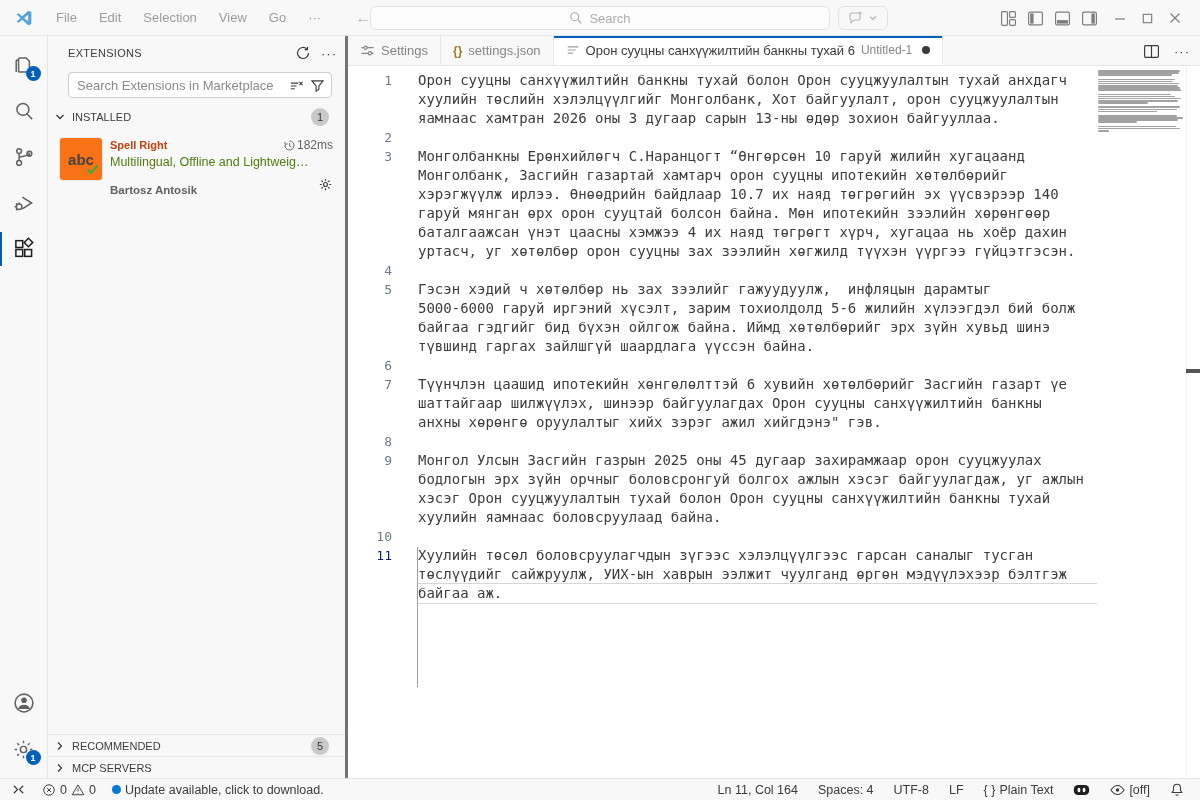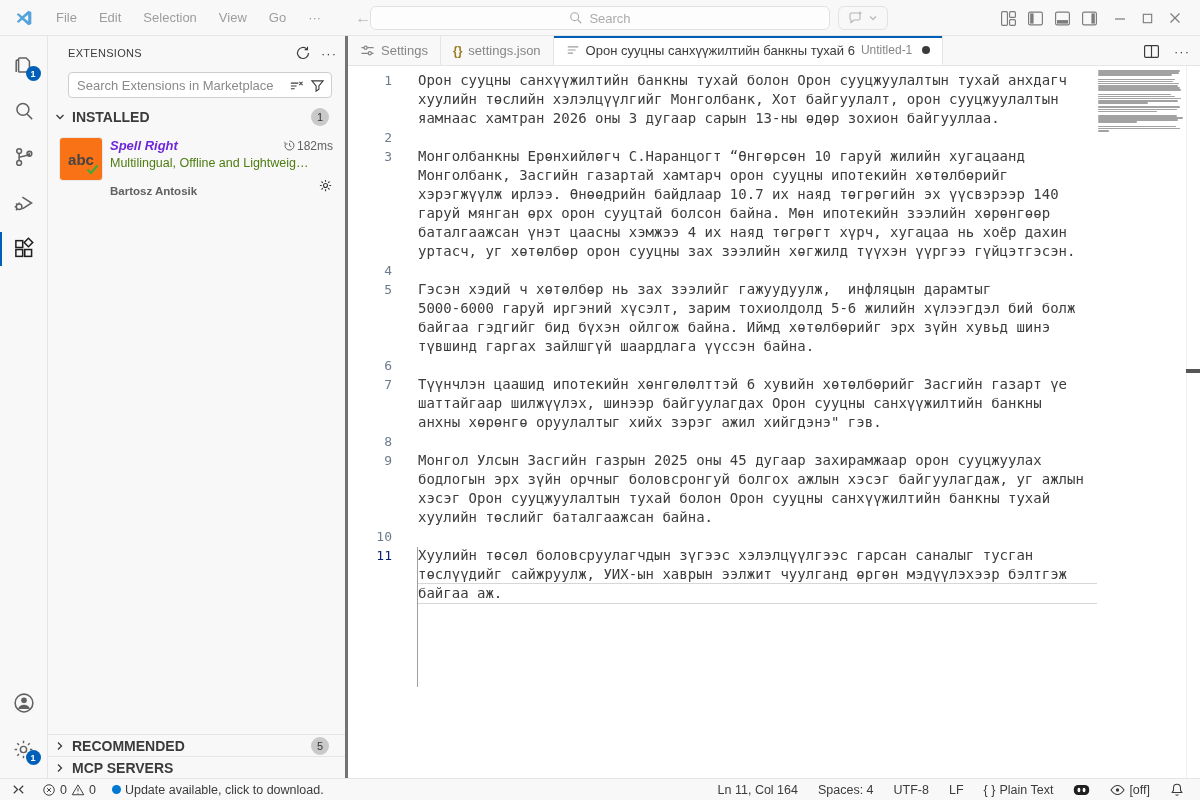--- a/index.html
+++ b/index.html
@@ -33,29 +33,29 @@
   
   .sidebar { width:300px; flex:0 0 300px; background:#f8f8f8; border-right:3px solid #737373; display:flex; flex-direction:column; font-size:13px; }
   .sb-header { height:34px; display:flex; align-items:center; padding:0 8px 0 20px; }
   .sb-title { font-size:11px; color:#3b3b3b; letter-spacing:.3px; flex:1; }
   .sb-header-actions { display:flex; gap:10px; align-items:center; color:#3b3b3b; }
   .sb-search { margin:2px 13px 8px 20px; height:26px; background:#fff; border:1px solid #cecece; border-radius:4px; display:flex; align-items:center; padding:0 6px 0 8px; gap:6px; }
   .sb-search input { flex:1; border:none; outline:none; font-size:13px; color:#3b3b3b; font-family:"Liberation Sans",sans-serif; background:transparent; }
   .sb-search input::placeholder { color:#8a8a8a; }
   .section-row { height:22px; display:flex; align-items:center; gap:4px; padding:0 16px 0 4px; border-top:1px solid #e5e5e5; }
   .section-row .chev { width:16px; display:flex; justify-content:center; color:#3b3b3b; }
-  .section-label { font-size:14px; font-weight:700; color:#3b3b3b; flex:1; }
+  .section-label { font-size:11px; font-weight:400; color:#3b3b3b; flex:1; }
   .count-badge { min-width:18px; height:18px; padding:0 5px; border-radius:9px; background:#c9c9c9; color:#333; font-size:11px; display:flex; align-items:center; justify-content:center; }
   .ext-item { display:flex; padding:10px 12px 10px 12px; gap:8px; background:#f8f8f8; }
   .ext-icon { width:42px; height:42px; position:relative; flex:0 0 42px; background:#f97316; border-radius:3px; box-shadow:0 0 0 1px #e8e8e8; display:flex; align-items:center; justify-content:center; }
   .ext-icon .abc { font-weight:700; font-size:15px; color:#444; }
   .ext-icon svg { position:absolute; right:3px; bottom:5px; }
   .ext-body { flex:1; min-width:0; }
   .ext-row1 { display:flex; align-items:center; }
-  .ext-name { font-weight:700; font-size:13px; color:#6d28d9; flex:1;font-style:italic; }
+  .ext-name { font-weight:700; font-size:11px; color:#c2410c; flex:1; }
   .ext-time { display:flex; align-items:center; gap:1px; color:#616161; font-size:12px; }
   .ext-desc { color:#4d7c0f; font-size:12.5px; margin-top:3px; white-space:nowrap; overflow:hidden; }
   .ext-row3 { display:flex; align-items:center; margin-top:3px; }
   .ext-author { font-weight:700; font-size:11.5px; color:#616161; flex:1;margin-top:12px; }
   .sb-fill { flex:1; }
 
   
   .editorgroup { flex:1; display:flex; flex-direction:column; min-width:0; background:#f8f8f8; }
   .tabbar { height:30px; flex:0 0 30px; display:flex; align-items:stretch; border-bottom:1px solid #e5e5e5; position:relative; }
   .tab { display:flex; align-items:center; gap:6px; padding:0 12px; border-right:1px solid #e5e5e5; color:#868686; position:relative; background:#f8f8f8; }
@@ -387,21 +387,21 @@
               <div class="rows">
                 <div class="crow">&nbsp;</div>
               </div>
             </div>
             <div class="code-line">
               <div class="gutter">9</div>
               <div class="rows">
                 <div class="crow">Монгол Улсын Засгийн газрын 2025 оны 45 дугаар захирамжаар орон сууцжуулах</div>
                 <div class="crow">бодлогын эрх зүйн орчныг боловсронгуй болгох ажлын хэсэг байгуулагдаж, уг ажлын</div>
                 <div class="crow">хэсэг Орон сууцжуулалтын тухай болон Орон сууцны санхүүжилтийн банкны тухай</div>
-                <div class="crow">хуулийн төслийг баталгаажсан байна.</div>
+                <div class="crow">хуулийн яамнаас боловсруулаад байна.</div>
               </div>
             </div>
             <div class="code-line">
               <div class="gutter">10</div>
               <div class="rows">
                 <div class="crow">&nbsp;</div>
               </div>
             </div>
             <div class="code-line">
               <div class="gutter active">11</div>

